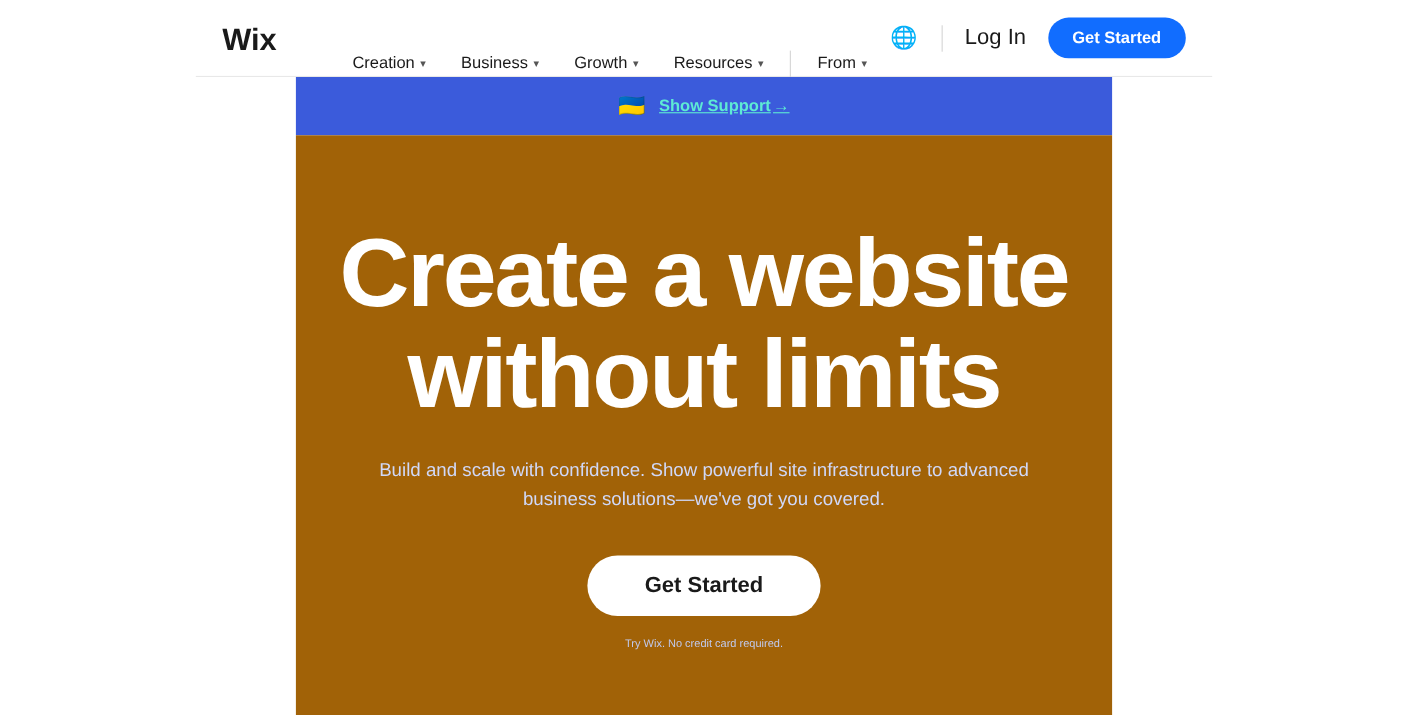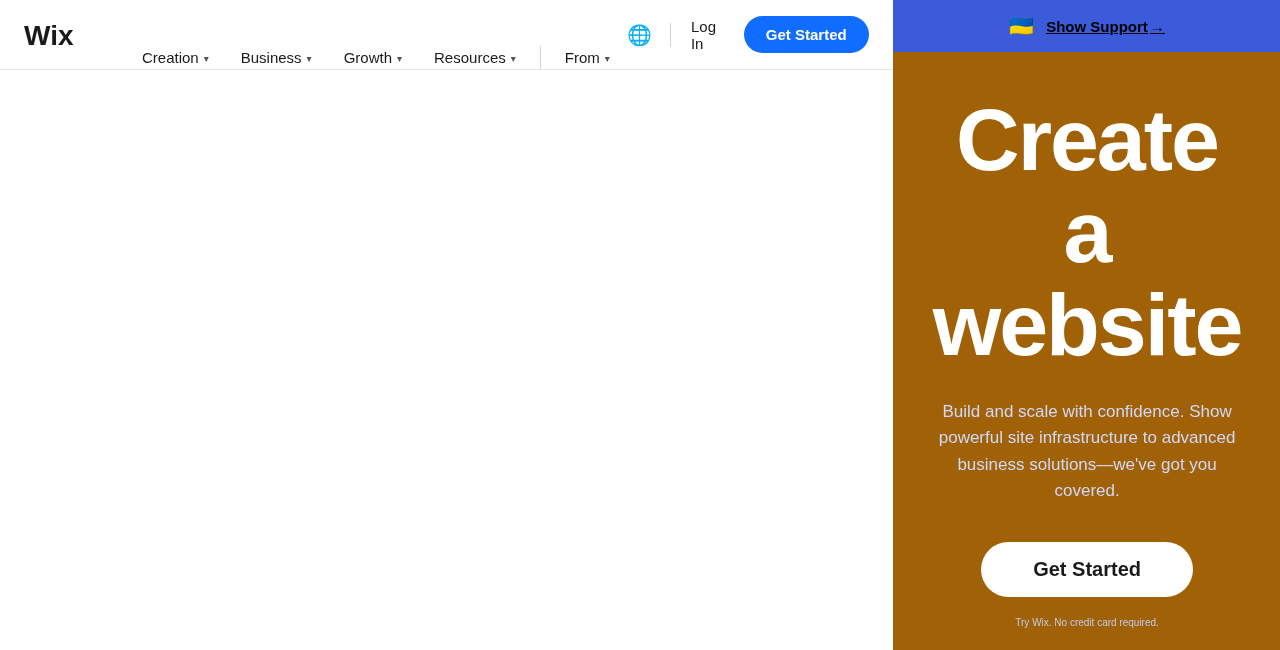--- a/index.html
+++ b/index.html
@@ -98,21 +98,21 @@
       color: #1a1a1a;
     }
 
     .login-divider {
       width: 1px;
       height: 24px;
       background: #d4d4d4;
     }
 
     .login-btn {
-      font-size: 15px;
+      font-size: 20px;
       color: #1a1a1a;
       font-weight: 500;
       cursor: pointer;
       text-decoration: none;
       padding: 6px 4px;
     }
 
     .get-started-btn-nav {
       background: #116dff;
       color: #ffffff;
@@ -141,21 +141,21 @@
 
     .ukraine-banner .flag {
       font-size: 20px;
     }
 
     .ukraine-banner .banner-text {
       color: #ffffff;
     }
 
     .ukraine-banner .show-support-link {
-      color: #000000;
+      color: #5eead4;
       font-weight: 600;
       text-decoration: underline;
       cursor: pointer;
       margin-left: 4px;
     }
 
     .ukraine-banner .arrow {
       margin-left: 2px;
     }
 
@@ -206,21 +206,23 @@
     }
 
     .hero-footnote {
       font-size: 10px;
       color: #c0caee;
       text-align: center;
     }
 
     .page-wrapper {
       display: flex;
+      flex-direction: column;
       height: 650px;
+      align-items: center;
     }
 
     .main-content {
       flex: 1;
       display: flex;
       flex-direction: column;
     }
   </style>
 </head>
 <body>
@@ -275,20 +277,21 @@
     <div class="ukraine-banner">
       <span class="flag">🇺🇦</span>
       <a class="show-support-link">
         <span>Show Support</span><span class="arrow">→</span>
       </a>
     </div>
 
     <section class="hero">
       <h1 class="hero-title">
         <span>Create a website</span><br>
+        <span>without limits</span>
       </h1>
       <p class="hero-subtitle">Build and scale with confidence. Show powerful site infrastructure to advanced business solutions—we've got you covered.</p>
       <button class="hero-get-started-btn">Get Started</button>
       <p class="hero-footnote">Try Wix. No credit card required.</p>
     </section>
 
   </div>
 </div>
 
 </body></html>

